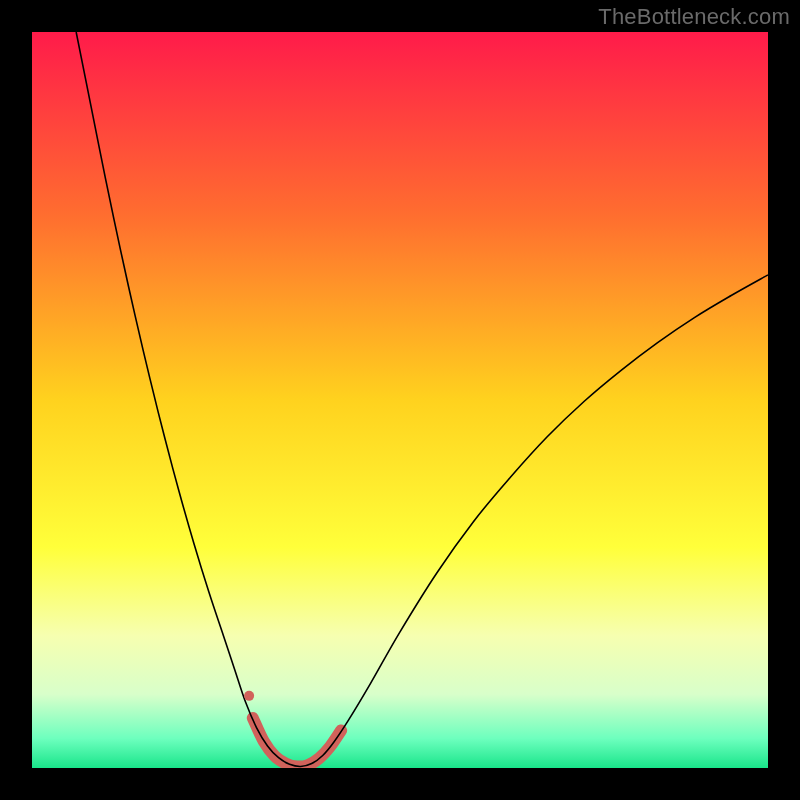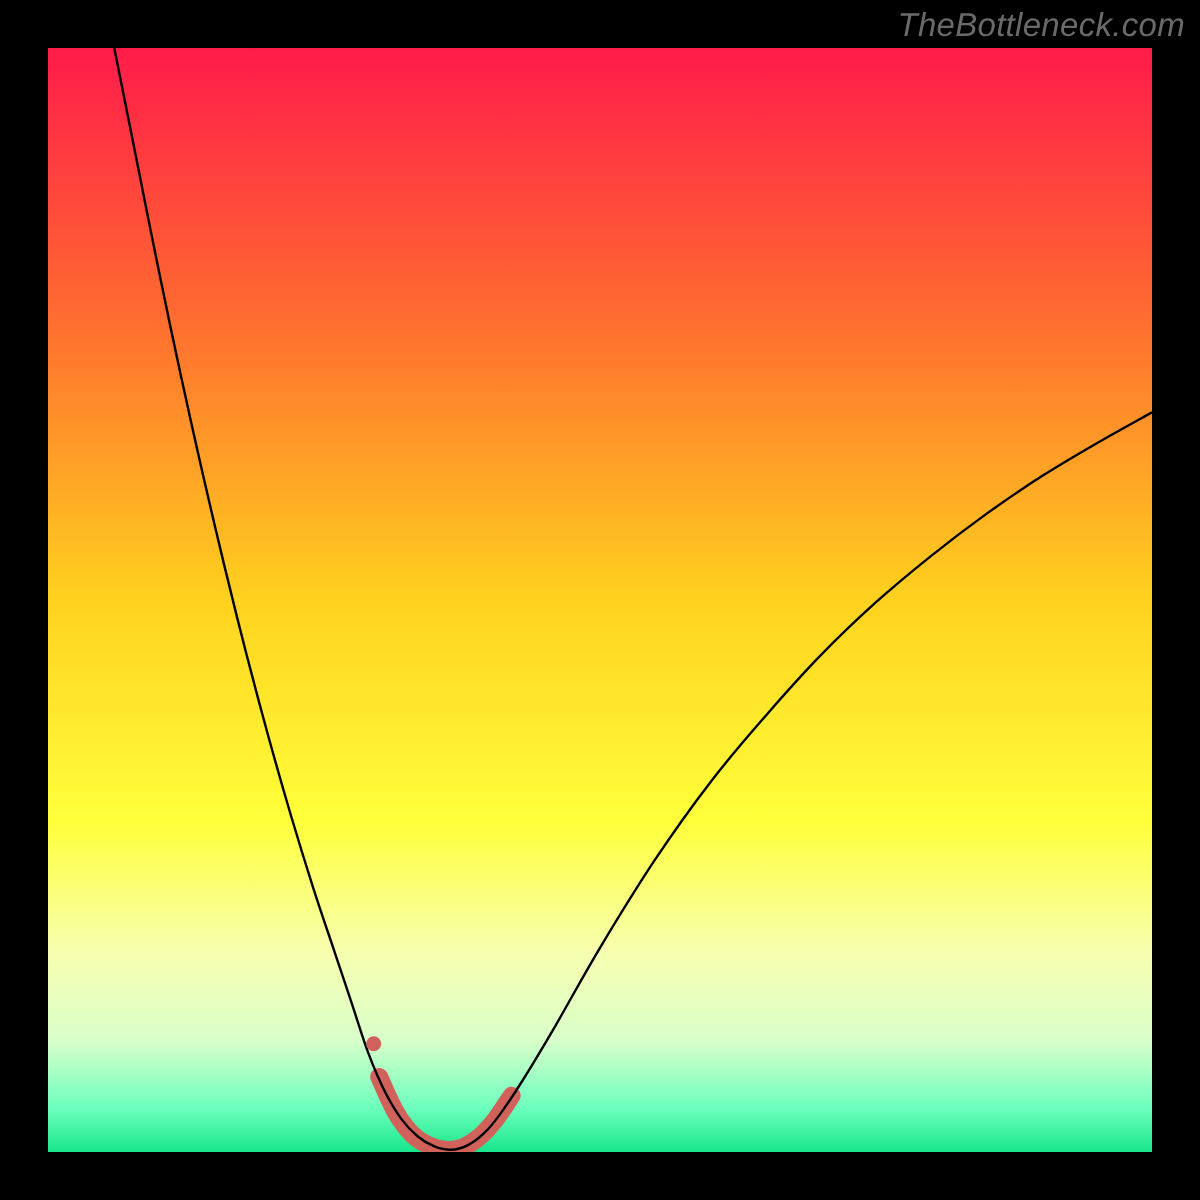--- a/index.html
+++ b/index.html
@@ -11,21 +11,20 @@
     font-family: Arial, Helvetica, sans-serif;
     overflow: hidden;
   }
   .frame {
     position: absolute;
     left: 0;
     top: 0;
     width: 800px;
     height: 576px;
     background: #000;
-    font-style: italic;
   }
   .watermark {
     position: absolute;
     top: 4px;
     right: 10px;
     color: #6a6a6a;
     font-size: 22px;
     font-weight: 500;
     letter-spacing: 0.2px;
     z-index: 5;

